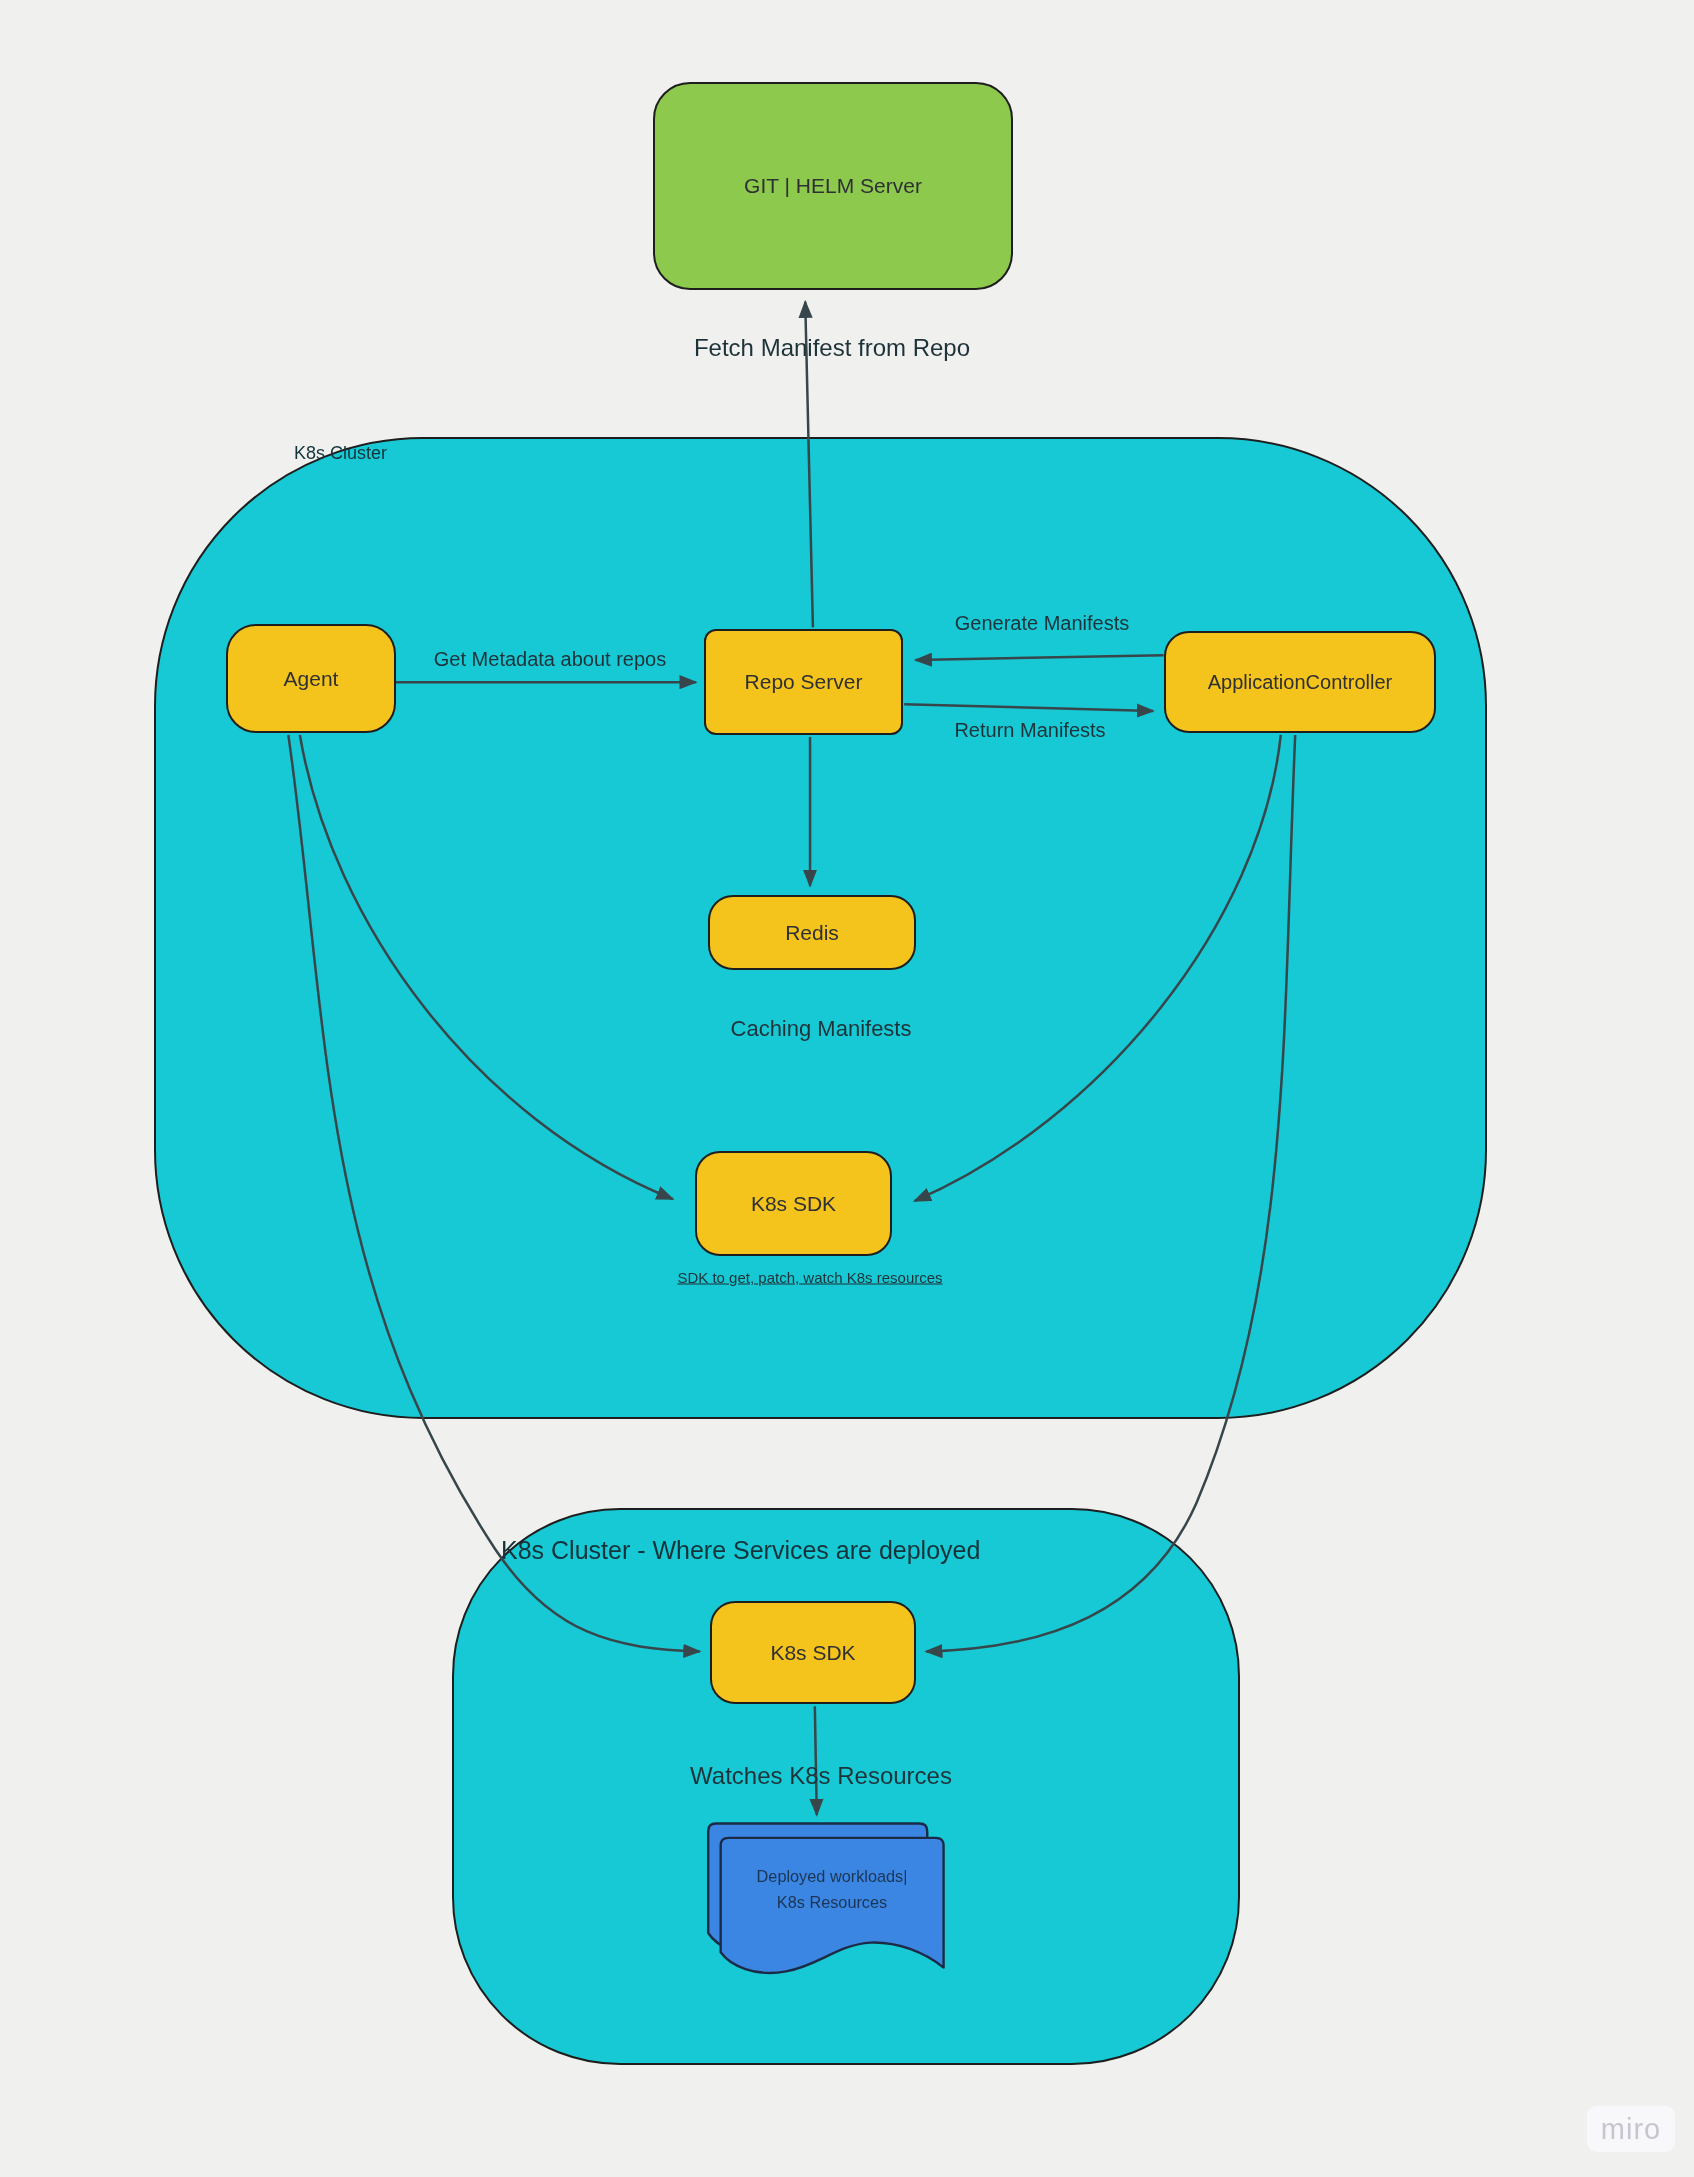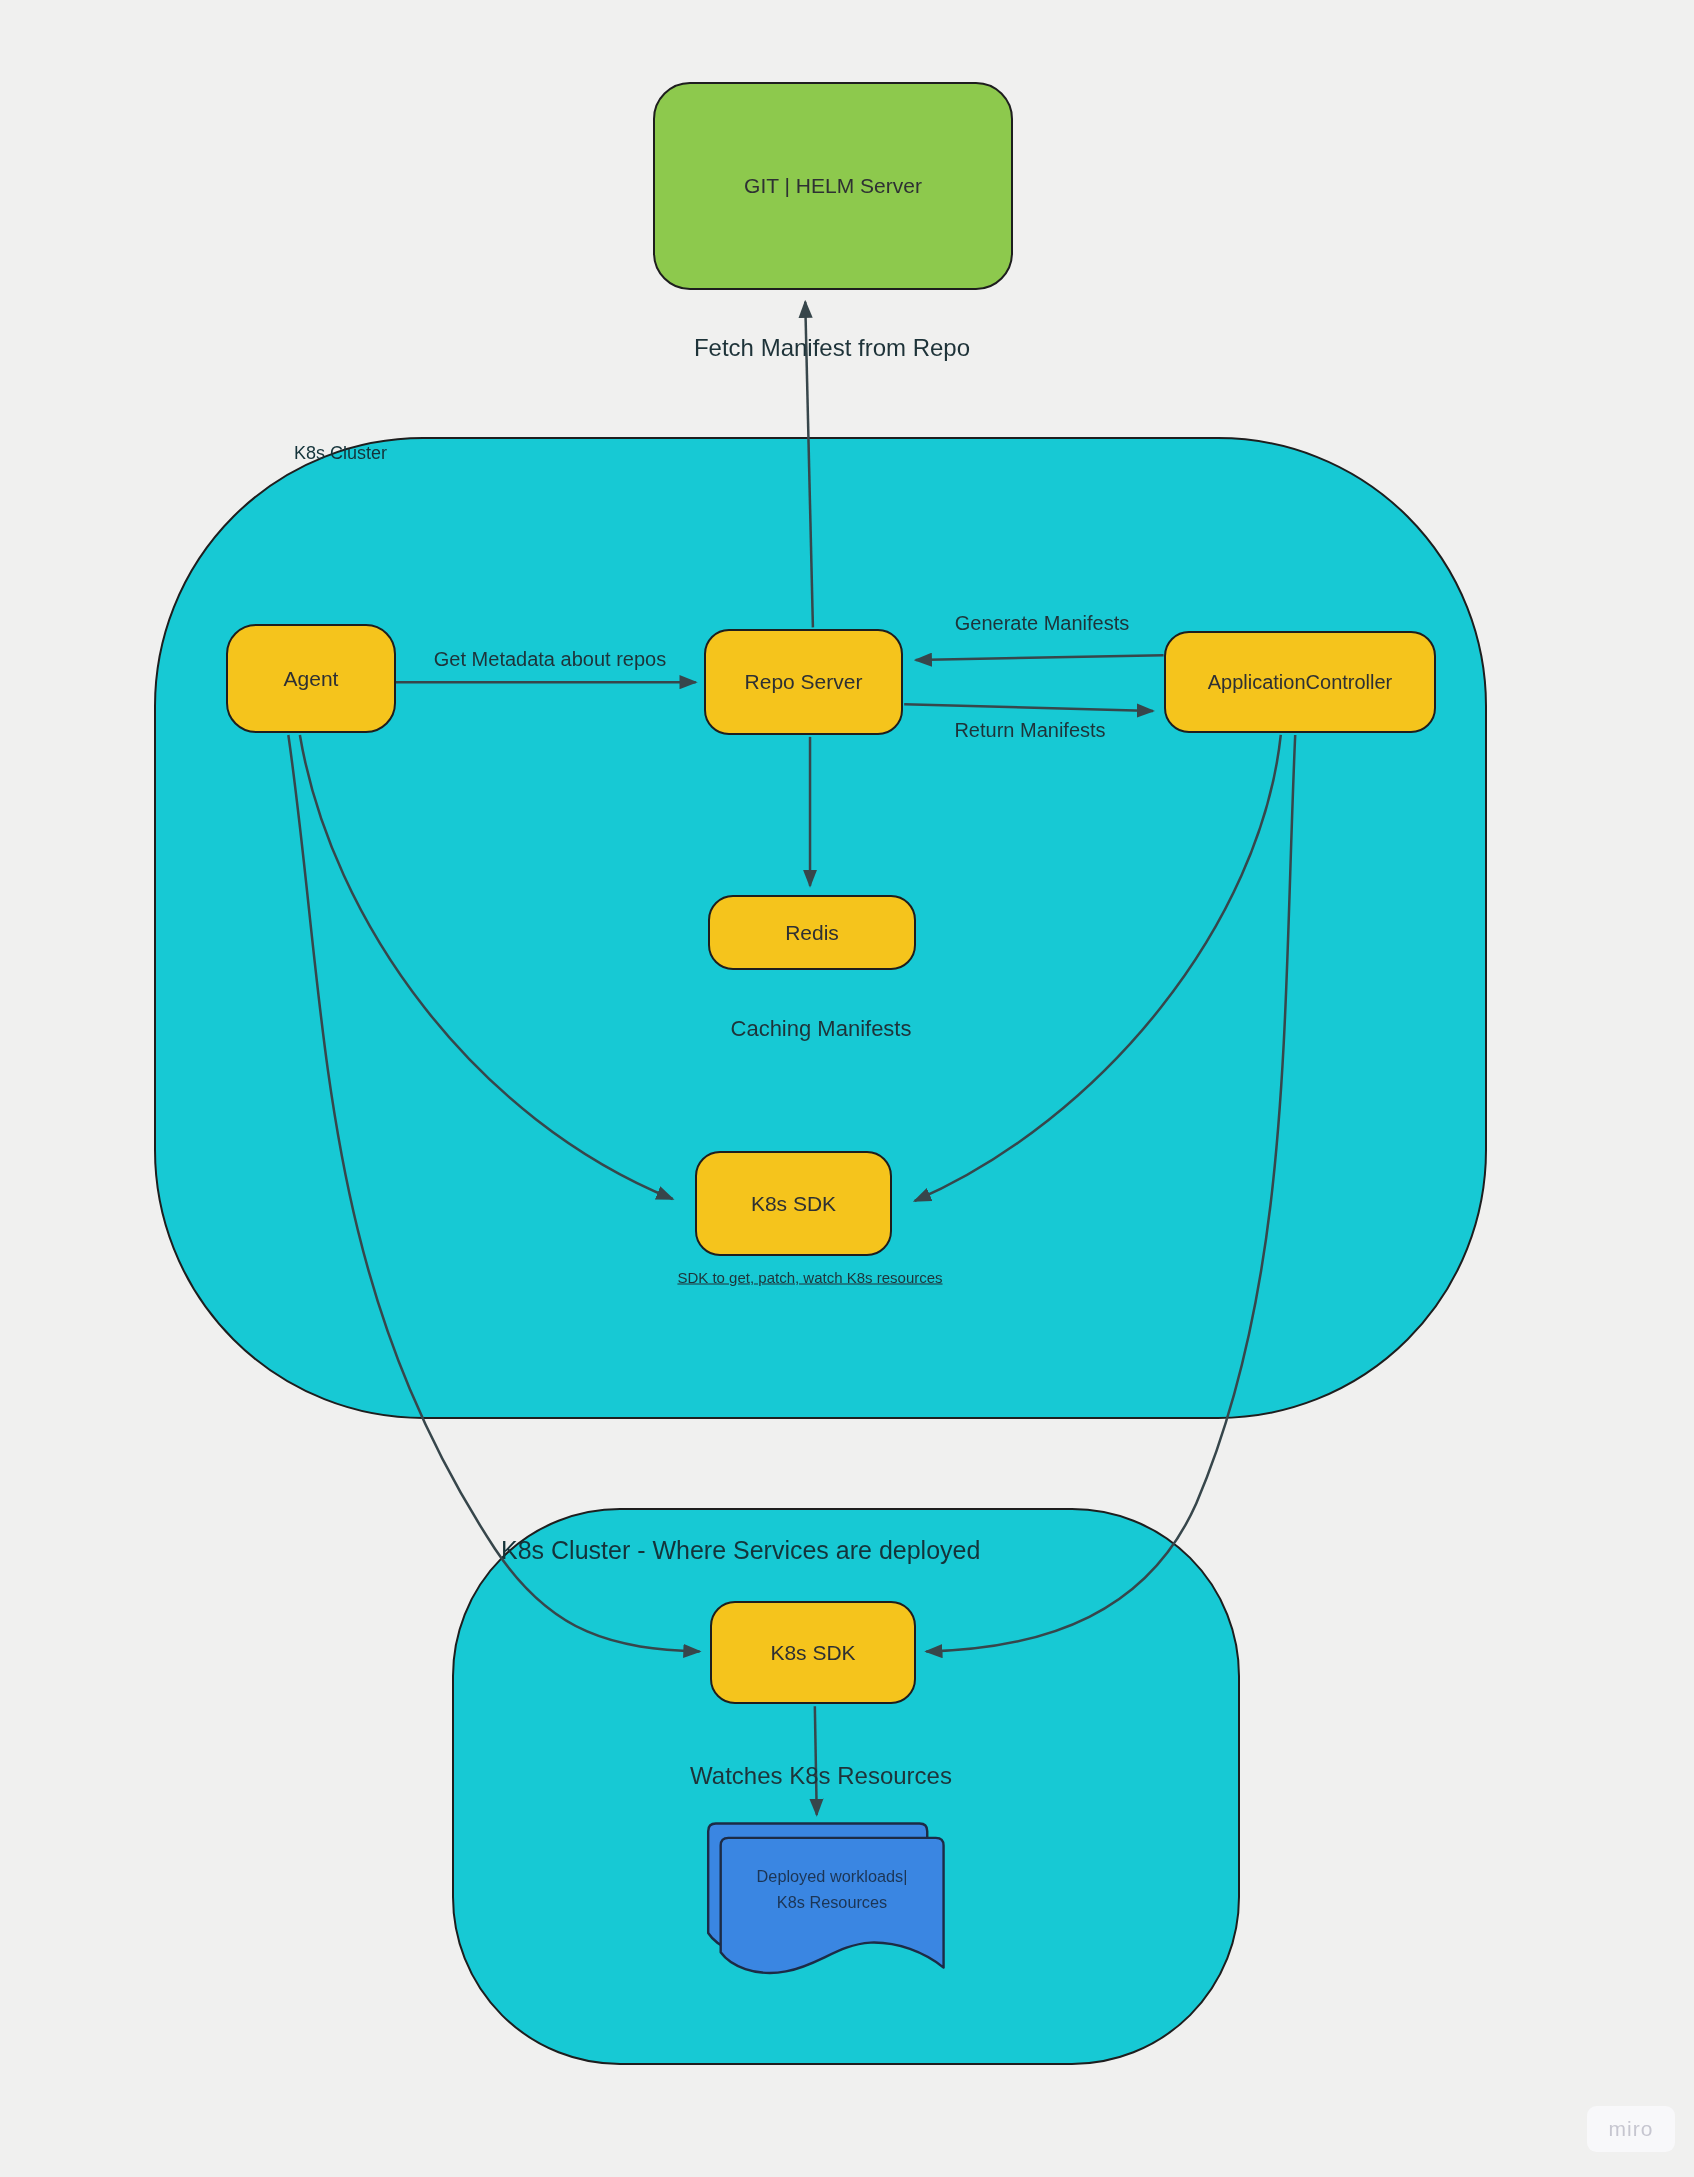--- a/index.html
+++ b/index.html
@@ -40,21 +40,21 @@
   #edge-layer path.edge{fill:none;stroke:var(--c-line);stroke-width:2.6px;}
   #edge-layer .arrowhead{fill:var(--c-line);}
   #edge-layer path.doc-sheet{fill:var(--c-doc-fill);stroke:#1C2B45;stroke-width:2.5px;stroke-linejoin:round;}
   .doc-text{
     position:absolute;transform:translate(-50%,-50%);text-align:center;
     color:#1C3555;font-size:16.3px;line-height:1.6;white-space:nowrap;
   }
   .watermark{
     position:absolute;display:flex;align-items:center;justify-content:center;
     background:#F8F8FA;border-radius:9.6px;
-    color:var(--c-watermark);font-size:21px;font-weight:500;letter-spacing:1px;
+    color:var(--c-watermark);font-size:29px;font-weight:500;letter-spacing:1px;
   }
 </style>
 </head>
 <body>
 
 <div id="canvas">
 
   <div class="cluster" style="left:154px;top:437px;width:1333px;height:982px;border-radius:269px;"></div>
   <div class="cluster" style="left:452px;top:1508px;width:788px;height:557px;border-radius:168px;"></div>
 
@@ -84,21 +84,21 @@
   </svg>
 
   <div class="node green" style="left:653px;top:82px;width:360px;height:208px;border-radius:37px;">
     <span>GIT | HELM Server</span>
   </div>
 
   <div class="node" style="left:226px;top:624px;width:170px;height:109px;border-radius:30px;">
     <span>Agent</span>
   </div>
 
-  <div class="node" style="left:704px;top:629px;width:199px;height:106px;border-radius:25px;">
+  <div class="node" style="left:704px;top:629px;width:199px;height:106px;border-radius:12px;">
     <span>Repo Server</span>
   </div>
 
   <div class="node" style="left:1164px;top:631px;width:272px;height:102px;border-radius:25px;font-size:20px;">
     <span>ApplicationController</span>
   </div>
 
   <div class="node" style="left:708px;top:895px;width:208px;height:75px;border-radius:25px;">
     <span>Redis</span>
   </div>

